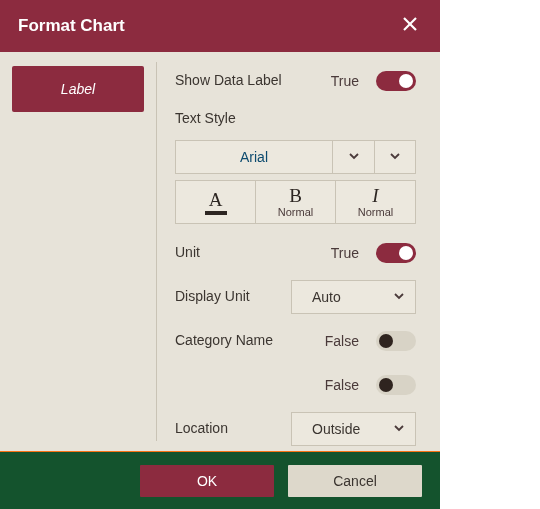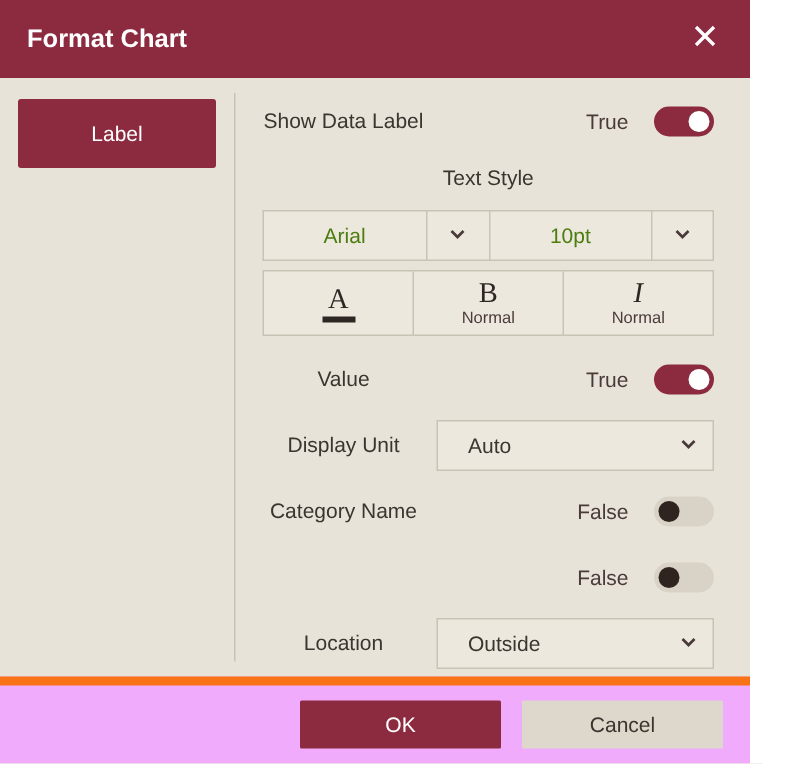--- a/index.html
+++ b/index.html
@@ -4,26 +4,25 @@
 <style>
   * { box-sizing: border-box; margin: 0; padding: 0; }
   body {
     font-family: -apple-system, BlinkMacSystemFont, "Segoe UI", Arial, sans-serif;
     background: #fff;
     width: 540px;
     height: 509px;
     overflow: hidden;
   }
   .dialog {
-    width: 500px;
+    width: 440px;
     height: 509px;
     background: #e7e3d9;
     display: flex;
     flex-direction: column;
-    text-align: center;
   }
   .titlebar {
     background: #8c2b3f;
     color: #fff;
     height: 52px;
     display: flex;
     align-items: center;
     justify-content: space-between;
     padding: 0 18px;
   }
@@ -58,20 +57,21 @@
     align-items: center;
     justify-content: center;
     font-size: 14px;
     color: #4a3a3a;
     cursor: pointer;
     border-radius: 2px;
   }
   .tab.active {
     background: #8c2b3f;
     color: #fff;
+    font-style: italic;
   }
   .divider {
     width: 1px;
     background: #c9c3b5;
     margin: 10px 0;
   }
   .panel {
     flex: 1;
     padding: 14px 24px 10px 18px;
     display: flex;
@@ -123,21 +123,21 @@
     gap: 0;
   }
   .style-grid .cell {
     border: 1px solid #c9c3b5;
     background: #ece8de;
     height: 34px;
     display: flex;
     align-items: center;
     justify-content: center;
     font-size: 14px;
-    color: #4d7c0f;
+    color: #0c4a6e;
   }
   .style-grid .font-cell { flex: 1; border-right: none; }
   .style-grid .dd-cell { width: 42px; cursor: pointer; border-right: none; }
   .style-grid .size-cell { flex: 1; border-right: none; }
   .style-grid .dd-cell2 { width: 42px; cursor: pointer; }
 
   .biu-row {
     display: flex;
     border: 1px solid #c9c3b5;
     background: #ece8de;
@@ -187,27 +187,27 @@
   .select .chev {
     position: absolute;
     right: 10px;
     top: 50%;
     transform: translateY(-50%);
   }
   .chev svg { stroke: #4a3a3a; stroke-width: 1.8; fill: none; }
 
   .footer {
     height: 58px;
-    border-top: 6px solid #f97316;
+    border-top: 1px solid #f97316;
     display: flex;
     align-items: center;
     justify-content: flex-end;
     gap: 14px;
     padding: 0 18px;
-    background: #f0abfc;
+    background: #14532d;
   }
   .btn {
     width: 134px;
     height: 32px;
     display: flex;
     align-items: center;
     justify-content: center;
     font-size: 14px;
     cursor: pointer;
     border-radius: 1px;
@@ -260,21 +260,20 @@
       <div class="section-label">Text Style</div>
 
       <div style="display:flex;flex-direction:column;gap:6px;">
         <div class="style-grid">
           <div class="cell font-cell">Arial</div>
           <div class="cell dd-cell">
             <span class="chev"><svg width="12" height="12" viewBox="0 0 12 12">
                   <polyline points="2,4 6,8 10,4"></polyline>
                 </svg></span>
           </div>
-          <div class="cell size-cell">10pt</div>
           <div class="cell dd-cell2">
             <span class="chev"><svg width="12" height="12" viewBox="0 0 12 12">
                   <polyline points="2,4 6,8 10,4"></polyline>
                 </svg></span>
           </div>
         </div>
 
         <div class="biu-row">
           <div class="biu-cell">
             <div class="biu-letter">A</div>
@@ -285,21 +284,21 @@
             <div class="biu-sub">Normal</div>
           </div>
           <div class="biu-cell">
             <div class="biu-letter letter-i">I</div>
             <div class="biu-sub">Normal</div>
           </div>
         </div>
       </div>
 
       <div class="row">
-        <div class="lbl">Value</div>
+        <div class="lbl">Unit</div>
         <div class="spacer"></div>
         <div class="state-text">True</div>
         <div class="toggle on">
             <div class="knob"></div>
           </div>
       </div>
 
       <div class="row">
         <div class="lbl">Display Unit</div>
         <div class="select">

